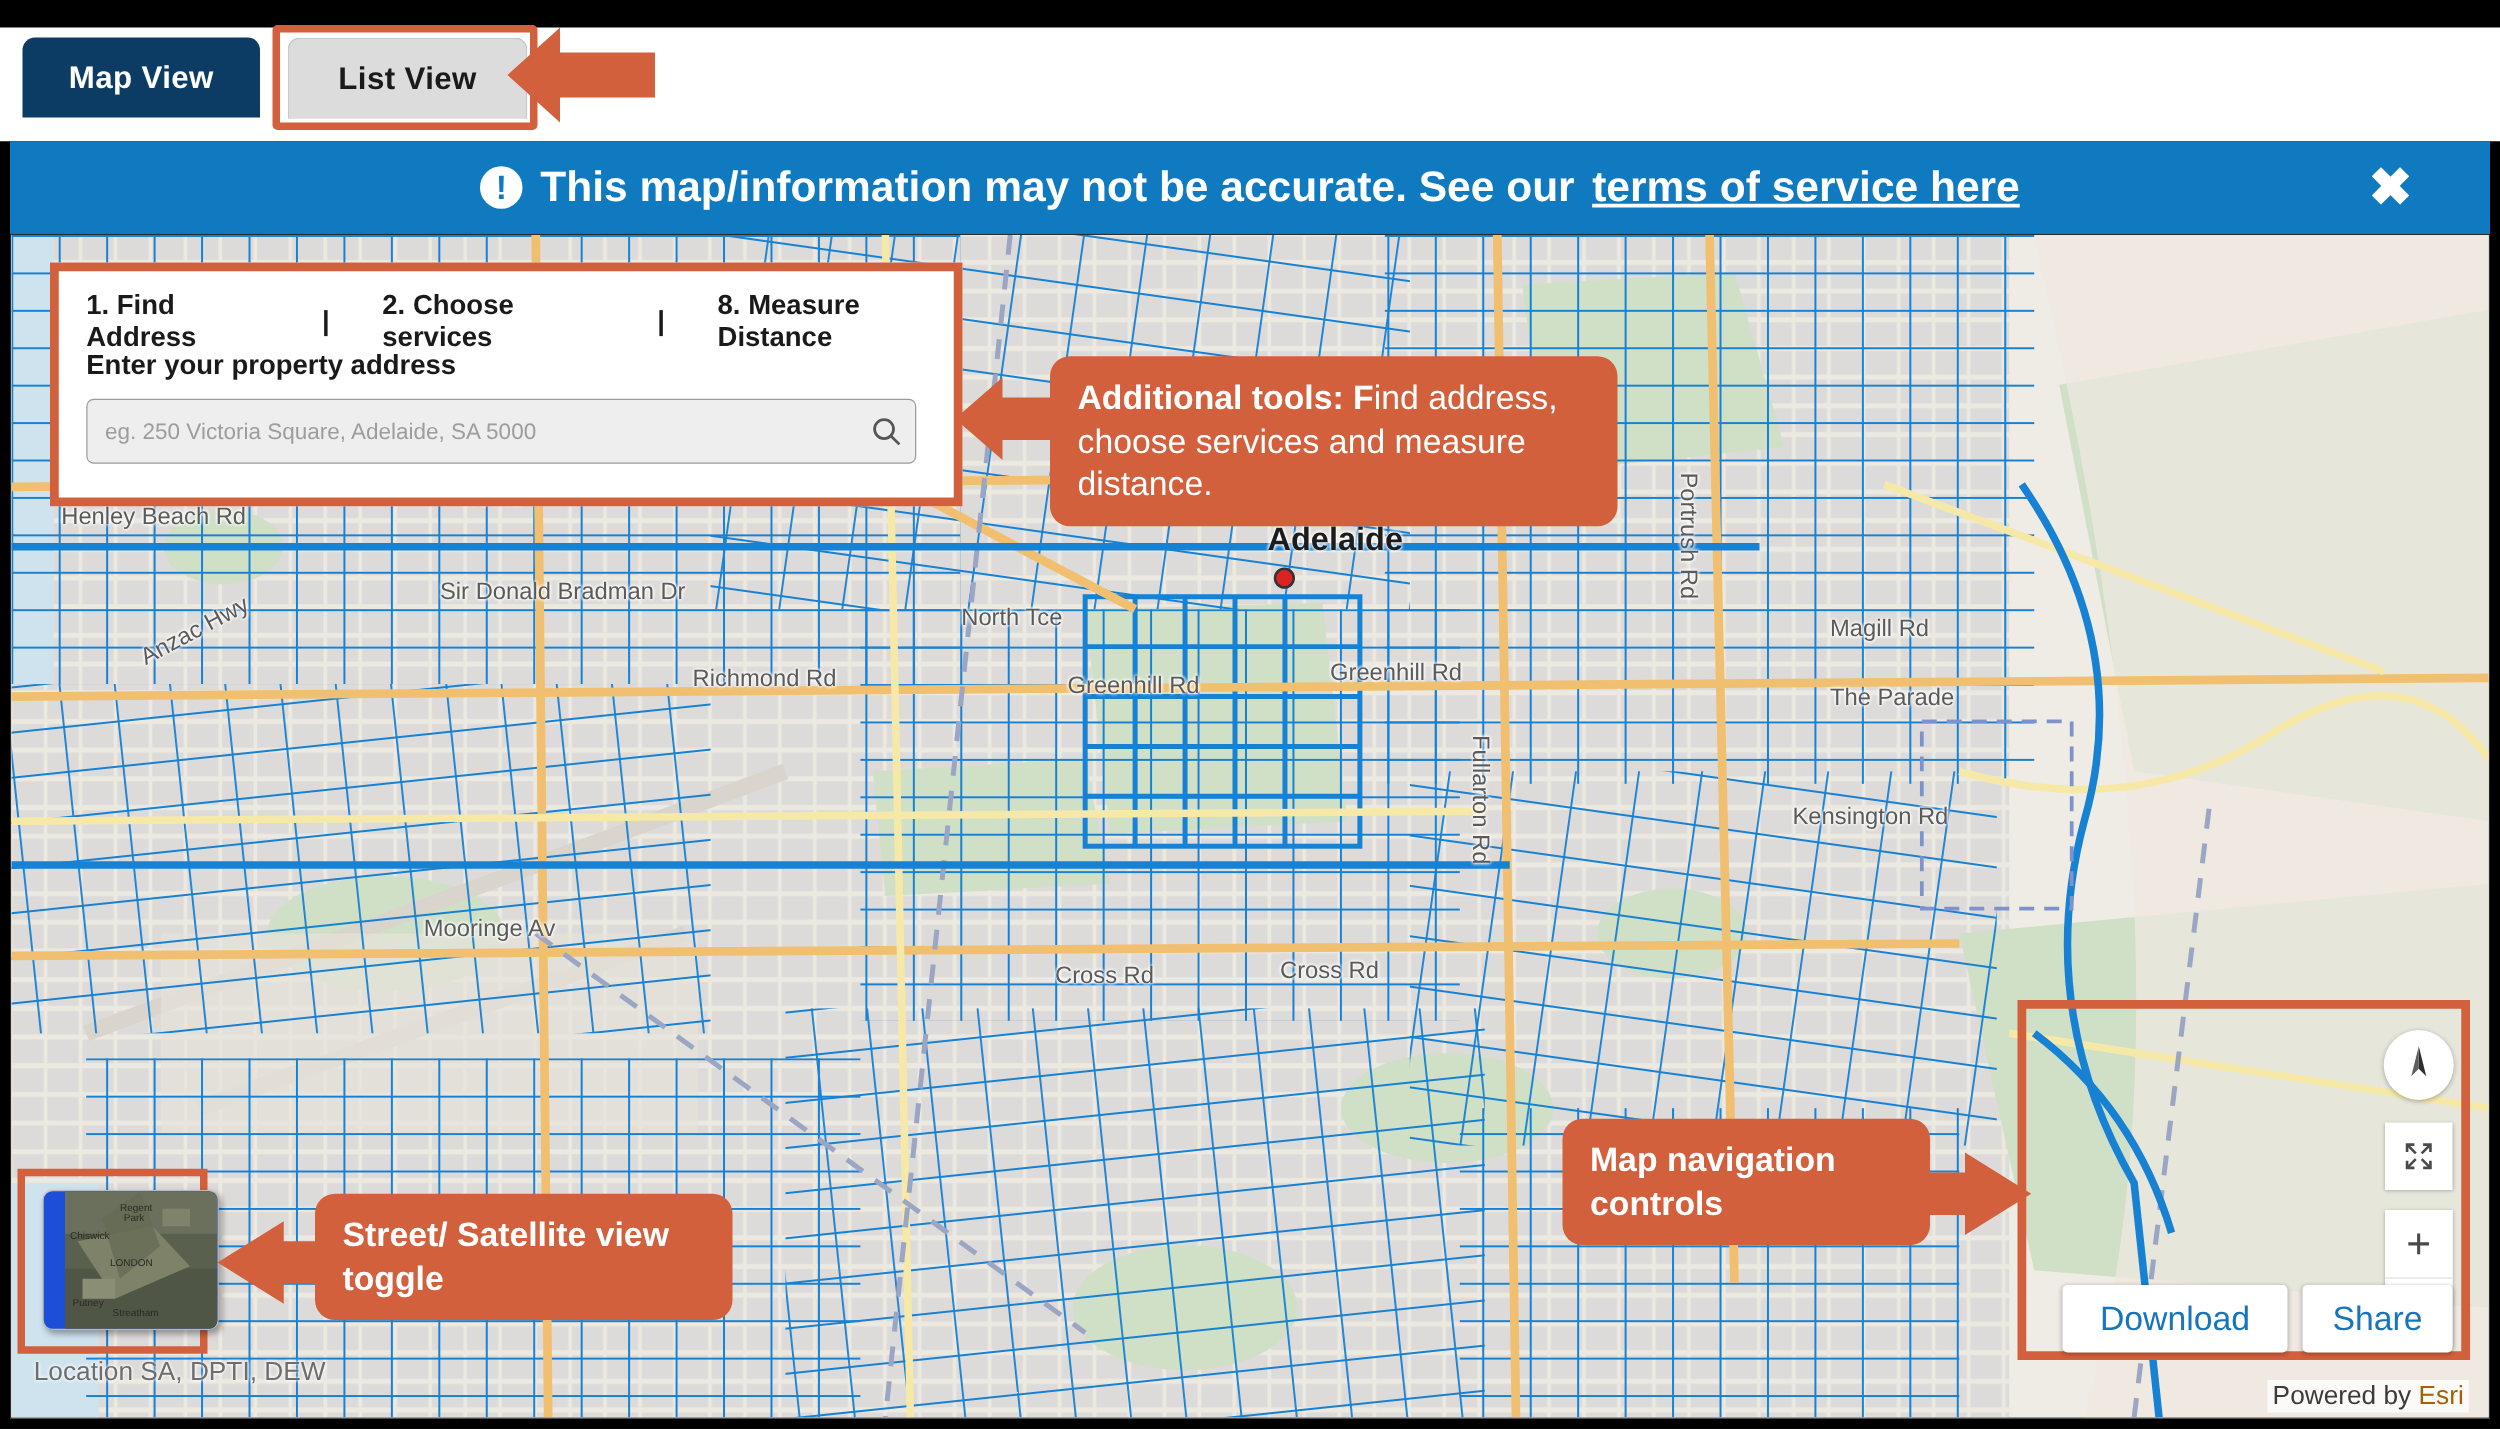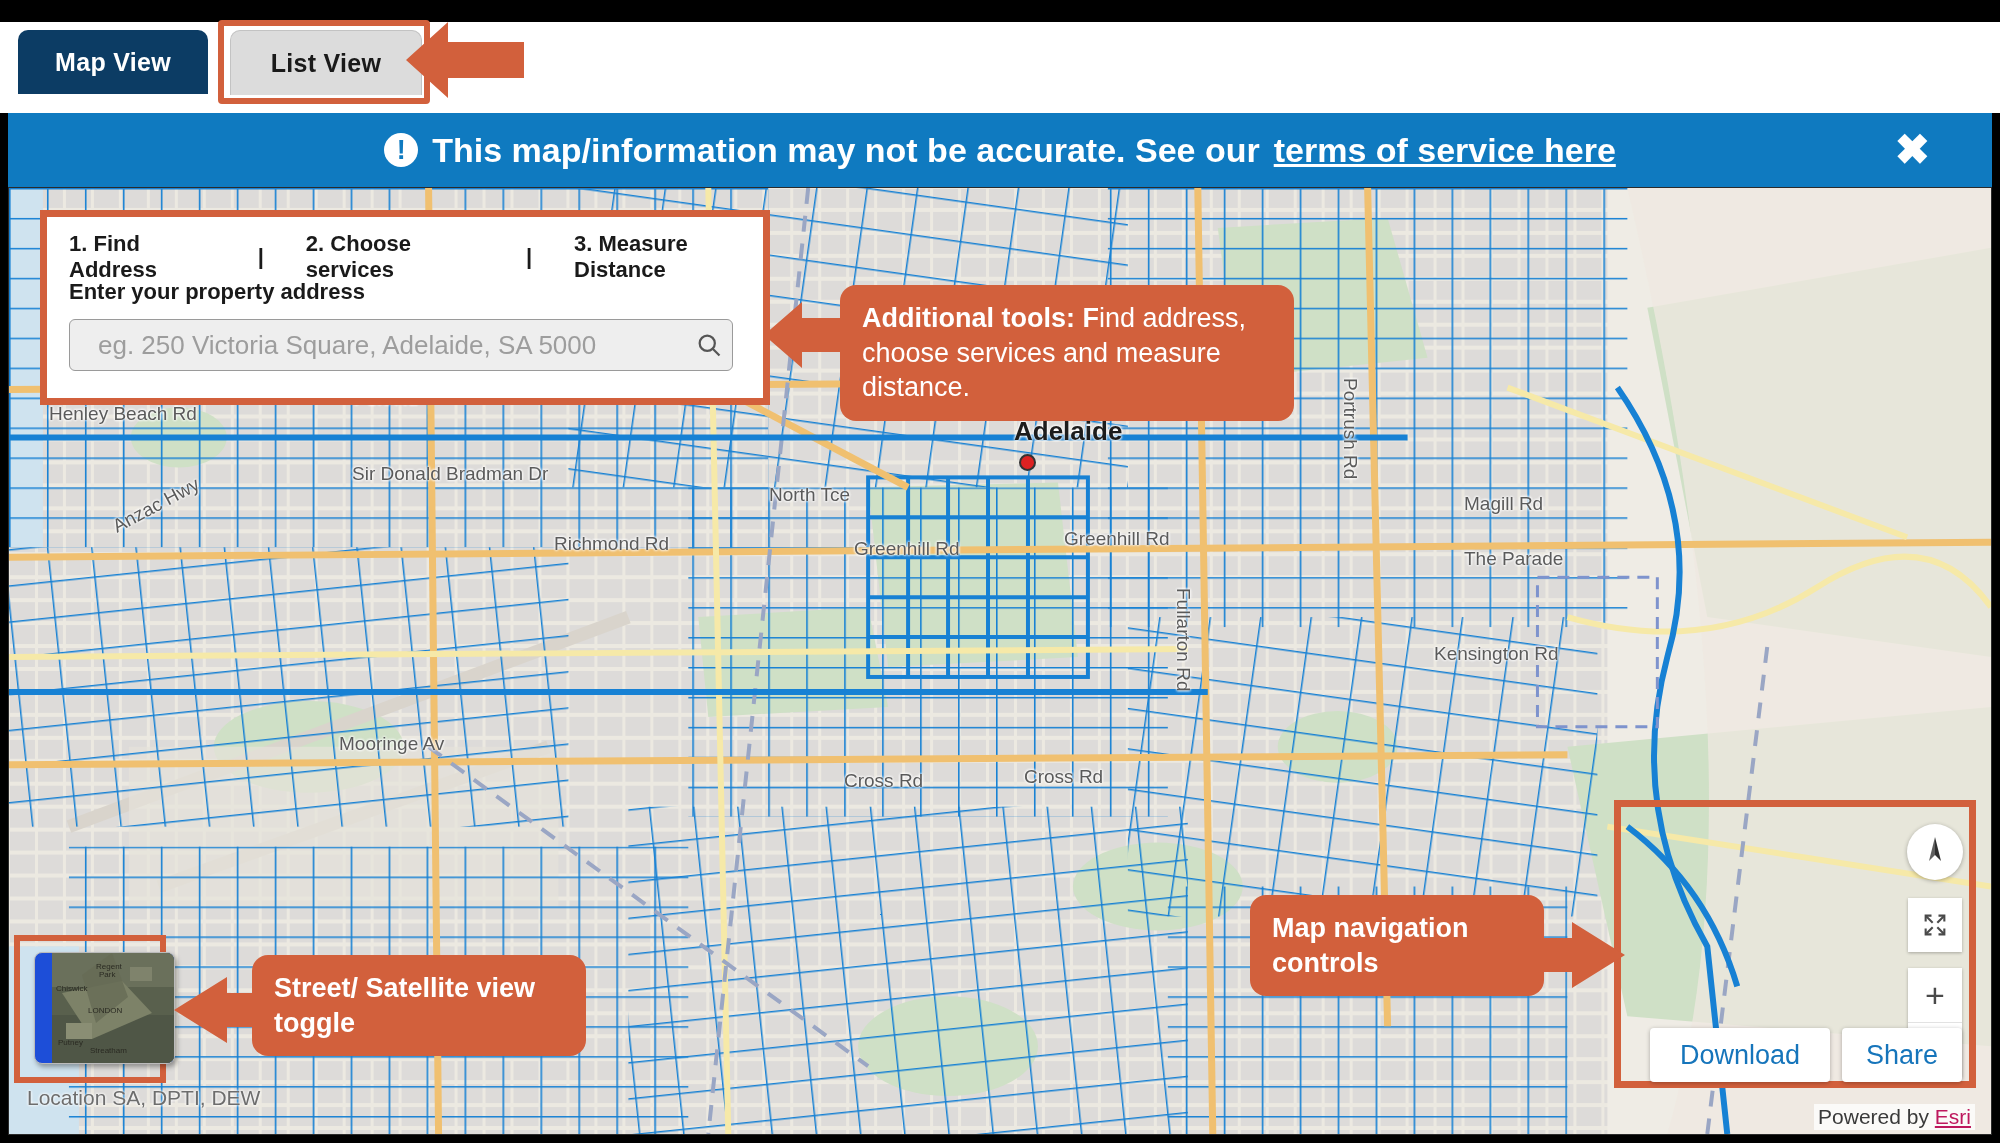--- a/index.html
+++ b/index.html
@@ -39,22 +39,22 @@
 
   
   .searchpanel{position:absolute;left:40px;top:210px;width:730px;height:195px;background:#fff;
                border:7px solid #d2603c;box-sizing:border-box;}
   .steps{position:absolute;left:22px;top:14px;display:flex;align-items:center;gap:16px;
          font-size:22px;font-weight:bold;color:#1a1a1a;}
   .steps .sep{color:#1a1a1a;padding:0 26px;font-weight:bold;}
   .sublabel{position:absolute;left:22px;top:62px;font-size:22px;font-weight:bold;color:#1a1a1a;}
   .searchbox{position:absolute;left:22px;top:102px;width:664px;height:52px;background:#eeeeee;
              border:1px solid #9a9a9a;border-radius:6px;box-sizing:border-box;display:flex;align-items:center;}
-  .searchbox input{flex:1;border:0;outline:0;background:transparent;font-size:26px;color:#333;
-                   padding:0 28px;font-family:"Liberation Sans",sans-serif;}
+  .searchbox input{flex:1;border:0;outline:0;background:transparent;font-size:18px;color:#333;
+                   padding:0 14px;font-family:"Liberation Sans",sans-serif;}
   .searchbox input::placeholder{color:#9d9d9d;}
   .mag{width:46px;display:flex;align-items:center;justify-content:center;color:#555;}
 
   
   .callout{position:absolute;background:#d2603c;border-radius:16px;color:#fff;
            padding:16px 22px;font-size:27px;line-height:1.28;z-index:40;}
   .callout b{font-weight:bold;}
   .arrow{position:absolute;z-index:39;}
 
   
@@ -76,21 +76,21 @@
   .zoomstack{position:absolute;right:38px;top:968px;width:54px;z-index:32;box-shadow:0 1px 3px rgba(0,0,0,.28);}
   .zbtn{width:54px;height:54px;background:#fff;display:flex;align-items:center;justify-content:center;
         color:#4a4a4a;font-size:34px;line-height:1;}
   .zbtn.minus{border-top:1px solid #e2e2e2;}
   .dlbtn{position:absolute;background:#fff;border-radius:4px;box-shadow:0 1px 4px rgba(0,0,0,.3);
          color:#1675bb;font-size:27px;display:flex;align-items:center;justify-content:center;z-index:32;}
   #btn-download{left:1650px;top:1028px;width:180px;height:54px;}
   #btn-share{left:1842px;top:1028px;width:120px;height:54px;}
   .powered{position:absolute;right:16px;bottom:4px;font-size:21px;color:#3a3a3a;z-index:33;
            background:rgba(255,255,255,.75);padding:1px 4px;}
-  .powered .esri{color:#be185d;text-decoration:underline;}
+  .powered .esri{color:#a16207;}
 </style>
 </head>
 <body>
 
 <div id="root">
 
   <div class="tabstrip">
     <div class="blackbar"></div>
     <div class="tab tab-map">
       <span>Map View</span>
@@ -245,21 +245,21 @@
       <span>Powered by </span><span class="esri">Esri</span>
     </div>
   </div>
 
   <div class="searchpanel">
     <div class="steps">
       <span>1. Find Address</span>
       <span class="sep">|</span>
       <span>2. Choose services</span>
       <span class="sep">|</span>
-      <span>3. Measure Distance</span>
+      <span>8. Measure Distance</span>
     </div>
     <div class="sublabel">Enter your property address</div>
     <div class="searchbox">
       <input type="text" placeholder="eg. 250 Victoria Square, Adelaide, SA 5000" style="">
       <span class="mag">
         <svg width="28" height="28" viewBox="0 0 24 24" fill="none" stroke="#555" stroke-width="1.9">
           <circle cx="10.5" cy="10.5" r="6.5"></circle>
             <line x1="15.4" y1="15.4" x2="21" y2="21"></line>
         </svg>
       </span>

